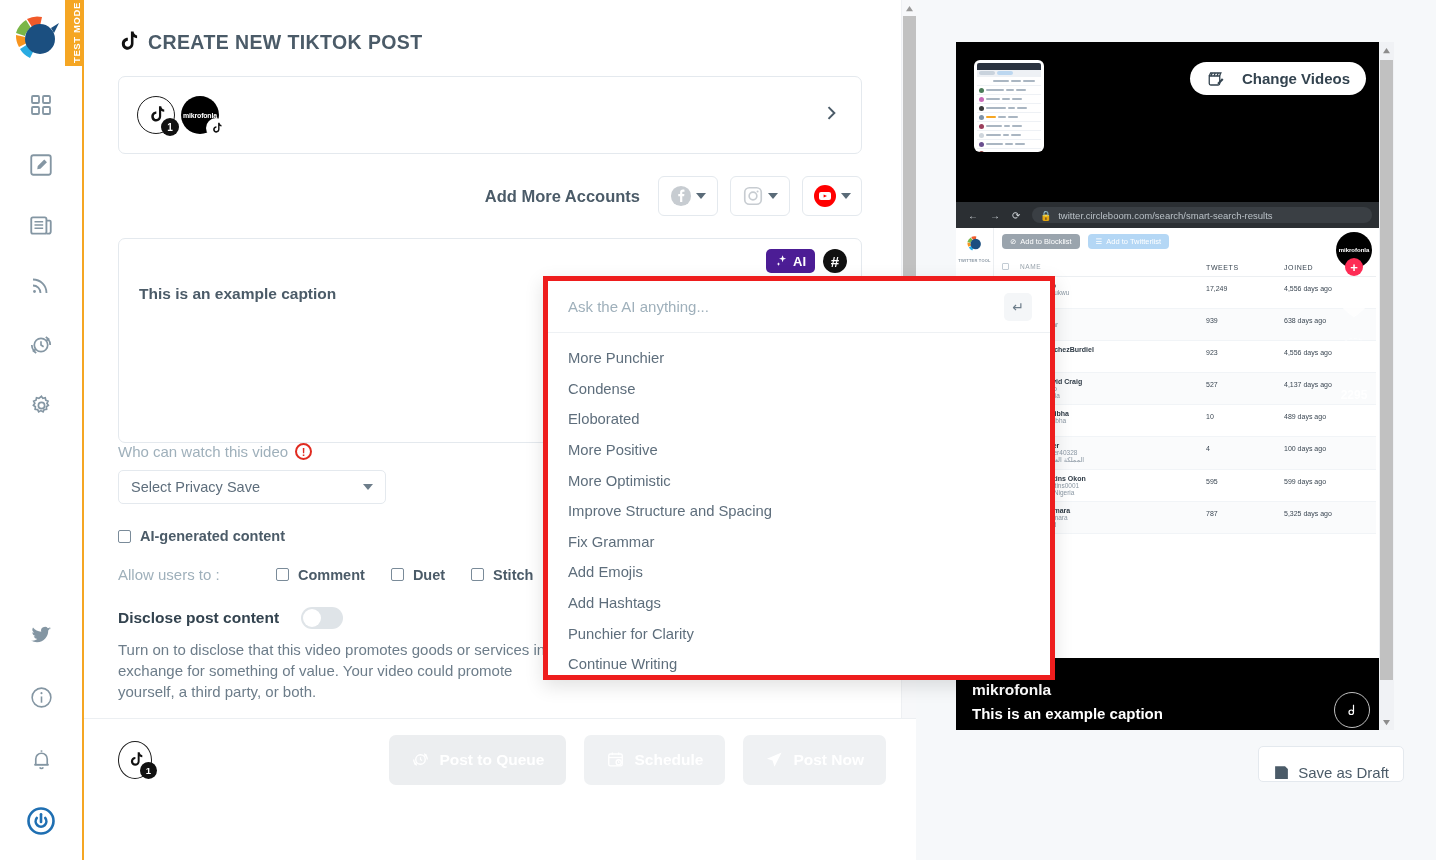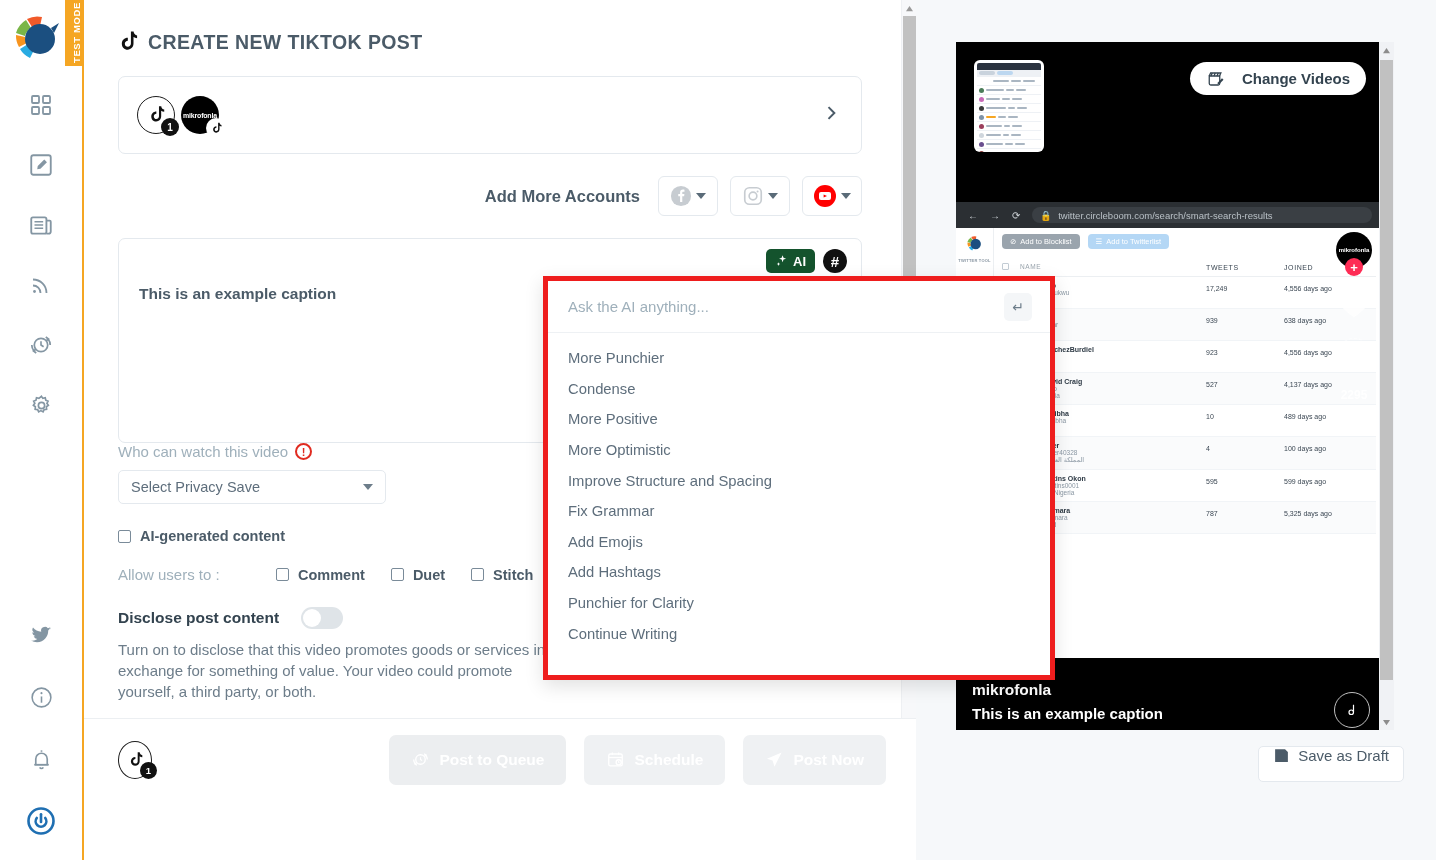--- a/index.html
+++ b/index.html
@@ -149,21 +149,21 @@
     width: 744px; height: 205px;
     margin-top: 22px;
     border: 1px solid #e4e9ee;
     border-radius: 7px;
     position: relative;
     padding: 46px 20px 16px 20px;
   }
   .caption-text { font-size: 15.5px; font-weight: bold; color: #4b5b68; }
   .cap-tools { position: absolute; right: 14px; top: 10px; display: flex; align-items: center; gap: 8px; }
   .ai-chip {
-    background: #14532d; color: #ffffff;
+    background: #4c1d95; color: #ffffff;
     border-radius: 5px; height: 24px;
     padding: 0 9px;
     display: flex; align-items: center; gap: 4px;
     font-size: 13px; font-weight: bold;
     cursor: pointer;
   }
   .hash-chip {
     width: 24px; height: 24px; border-radius: 50%;
     background: #111; color: #fff;
     display: flex; align-items: center; justify-content: center;
@@ -404,21 +404,21 @@
   .preview-scroll .thumb2 {
     position: absolute; left: 1px; top: 18px;
     width: 13px; height: 620px; background: #c1c1c1;
   }
   .arr { display:flex;align-items:center;justify-content:center;height:16px; }
 
   .save-draft {
     position: absolute; right: 32px; bottom: 78px;
     height: 36px; background: #ffffff;
     border: 1px solid #e4e9ee; border-radius: 5px;
-    display: flex; align-items: flex-start; gap: 8px;
+    display: flex; align-items: flex-end; gap: 8px;
     padding: 0 14px;
     font-size: 15px; color: #4b5b68;
     cursor: pointer;
   }
 
   
   .ai-panel {
     position: absolute;
     left: 543px; top: 276px;
     width: 512px; height: 404px;
@@ -984,20 +984,21 @@
   </div>
 
   <div class="ai-panel">
     <div class="ai-input-row">
       <input class="ai-input" value="" placeholder="Ask the AI anything..." style="">
       <div class="ai-enter">↵</div>
     </div>
     <div class="ai-list">
       <div class="ai-item">More Punchier</div>
       <div class="ai-item">Condense</div>
+      <div class="ai-item">Eloborated</div>
       <div class="ai-item">More Positive</div>
       <div class="ai-item">More Optimistic</div>
       <div class="ai-item">Improve Structure and Spacing</div>
       <div class="ai-item">Fix Grammar</div>
       <div class="ai-item">Add Emojis</div>
       <div class="ai-item">Add Hashtags</div>
       <div class="ai-item">Punchier for Clarity</div>
       <div class="ai-item">Continue Writing</div>
     </div>
   </div>

